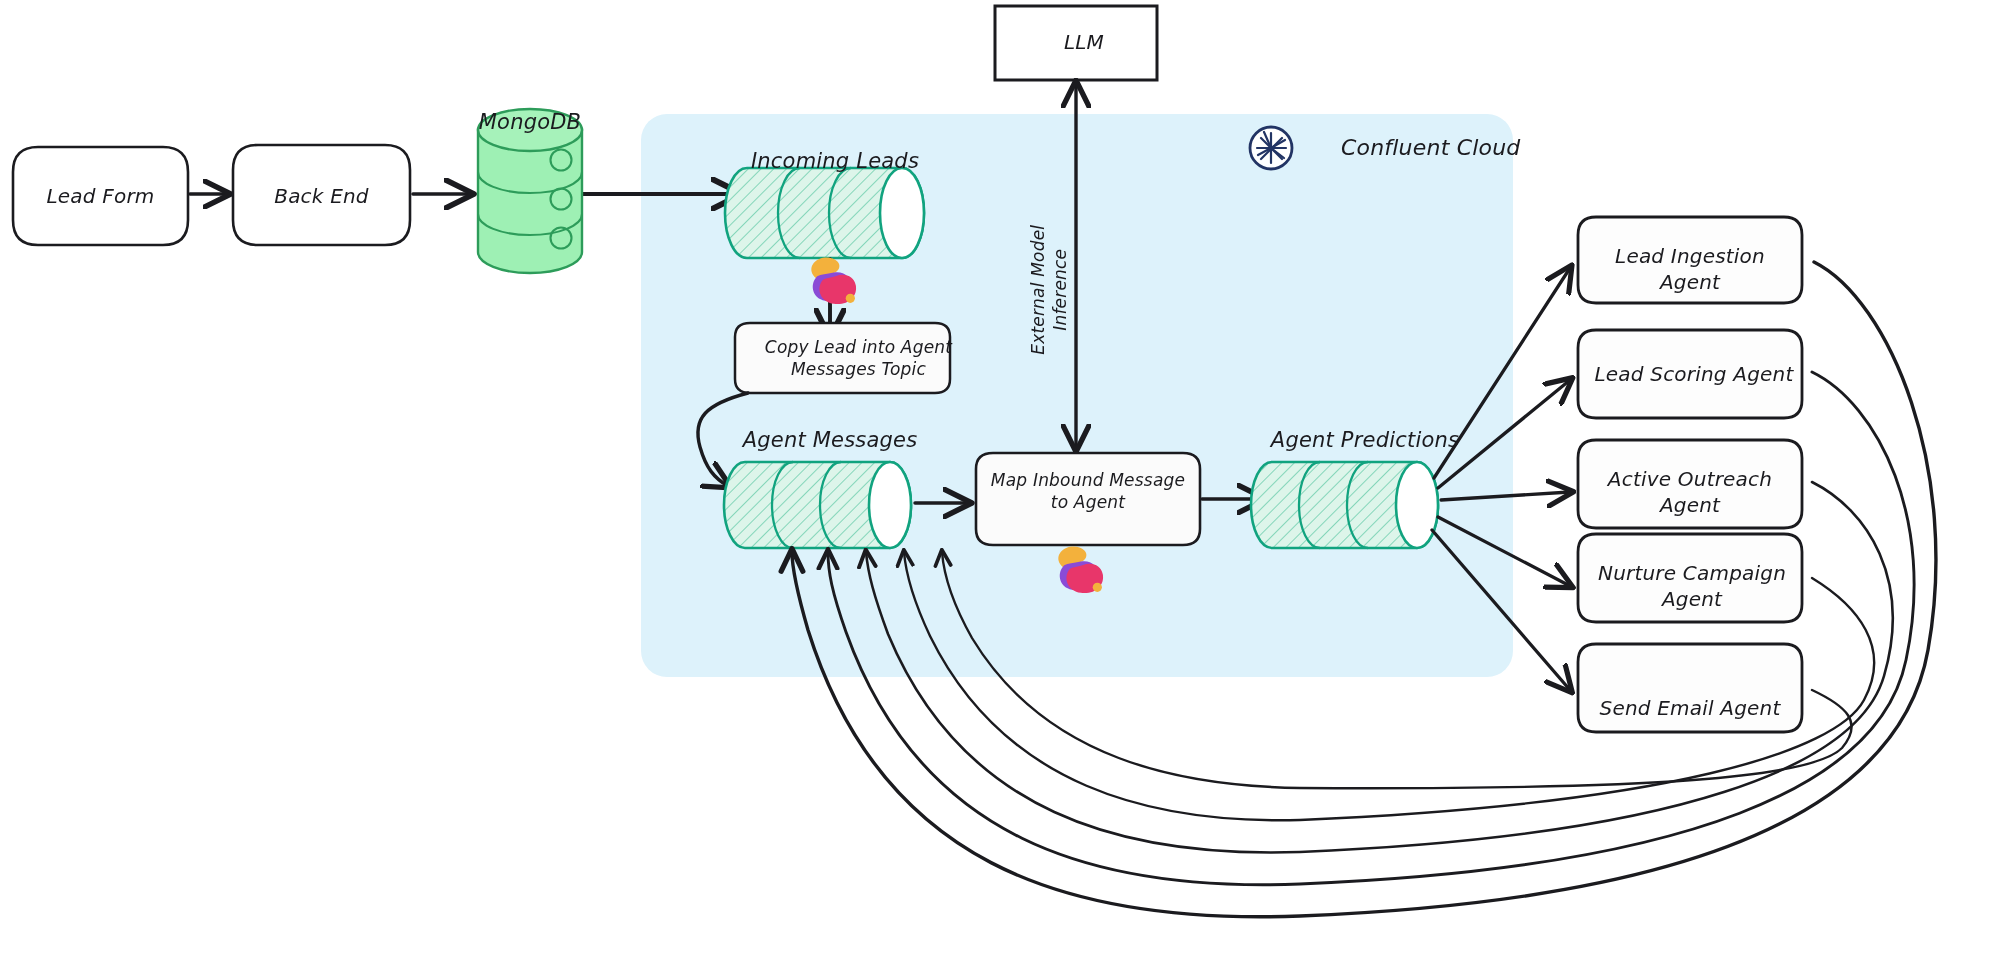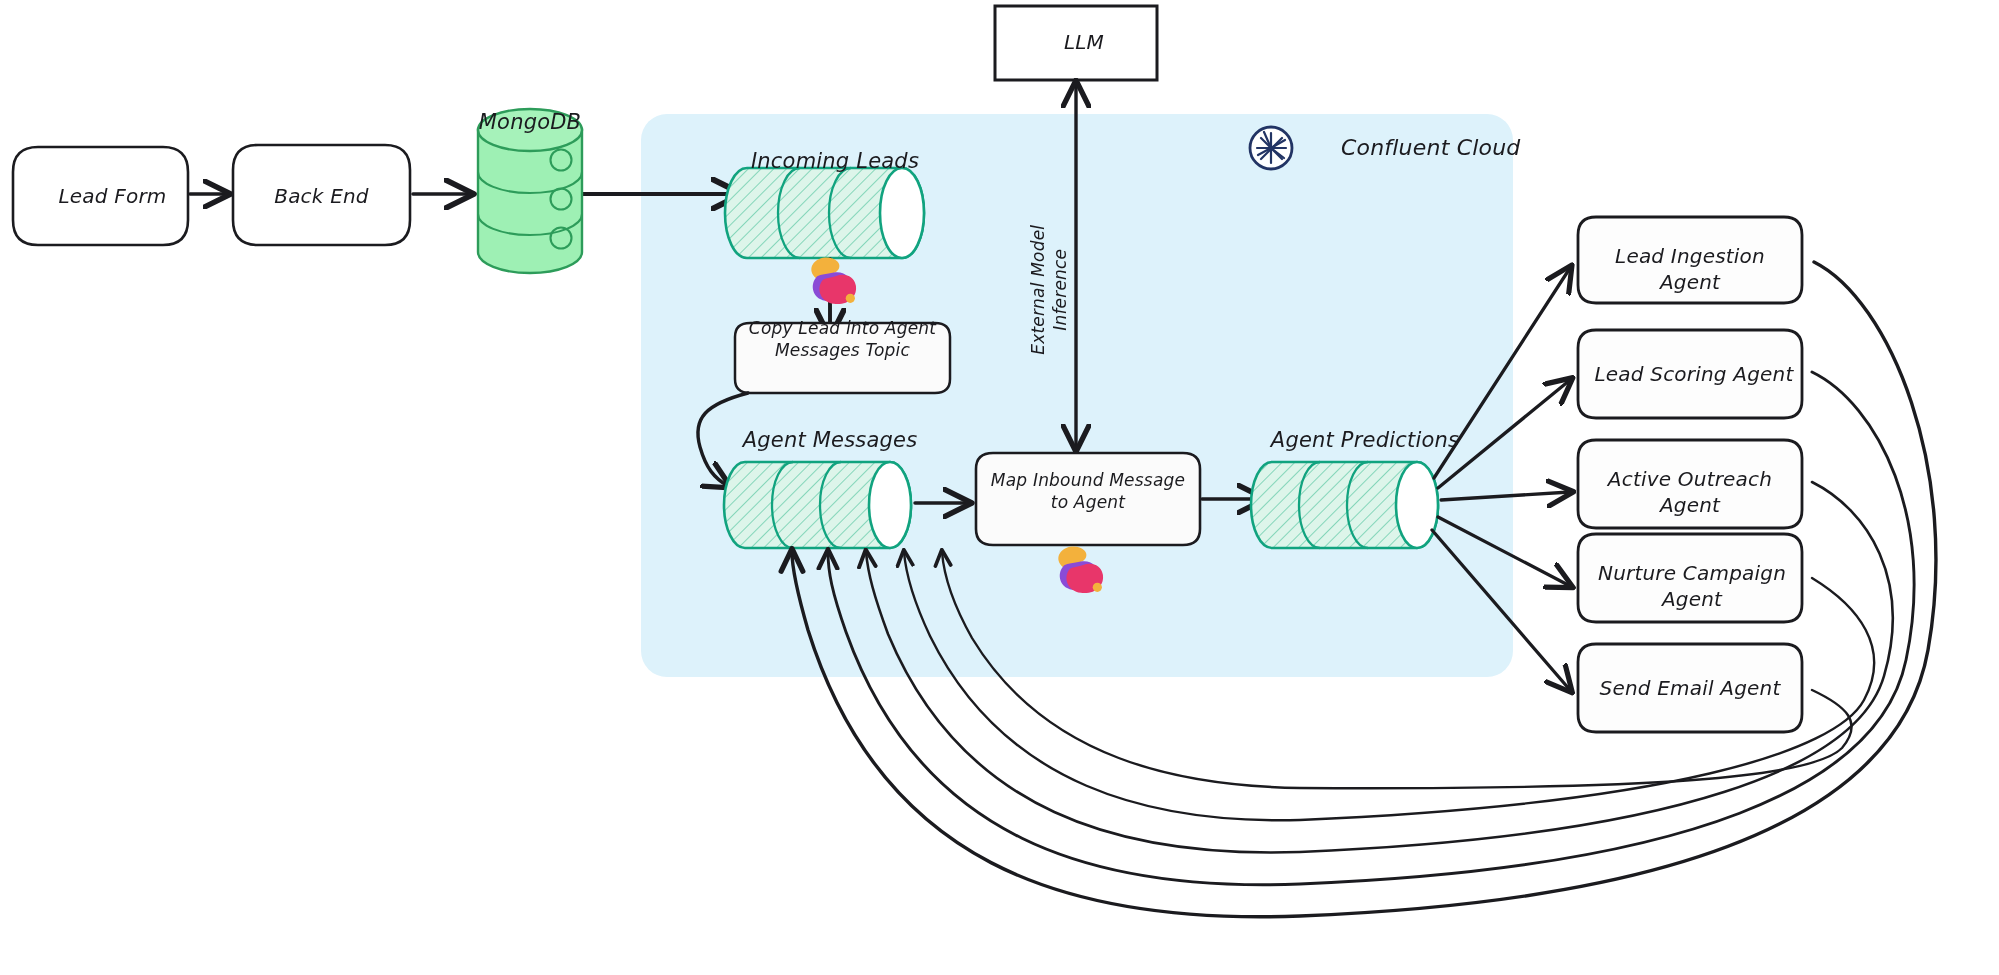--- a/index.html
+++ b/index.html
@@ -191,29 +191,29 @@
       <path d="M18,28 C6,26 0,16 6,8 C12,0 26,0 32,6 C36,10 34,16 29,18
                C24,20 20,24 18,28 Z" fill="#f3b13c"></path>
       <path d="M10,22 C2,30 4,44 16,48 C28,52 44,46 46,34 C48,22 38,16 28,18
                C20,20 14,20 10,22 Z" fill="#8a4bd6"></path>
       <path d="M16,26 C8,36 14,50 28,52 C44,54 54,44 52,32 C50,22 40,18 30,22
                C24,24 19,24 16,26 Z" fill="#e8366a"></path>
       <circle cx="46" cy="46" r="5" fill="#f3b13c"></circle>
     </g>
   </svg>
 
-  <div class="lbl boxtext" style="left:13px;top:184px;width:175px;padding-left:12px;">Lead Form</div>
+  <div class="lbl boxtext" style="left:13px;top:184px;width:175px;">Lead Form</div>
 
   <div class="lbl boxtext" style="left:233px;top:184px;width:177px;">Back End</div>
 
   <div class="lbl dblbl" style="left:440px;top:90px;width:180px;margin-top:19px;">MongoDB</div>
 
   <div class="lbl topiclbl" style="left:725px;top:148px;width:220px;">Incoming Leads</div>
 
-  <div class="lbl boxtext-sm" style="left:735px;top:318px;width:215px;">Copy Lead into Agent
+  <div class="lbl boxtext-sm" style="left:735px;top:337px;width:215px;padding-left:16px;">Copy Lead into Agent
 Messages Topic</div>
 
   <div class="lbl topiclbl" style="left:720px;top:427px;width:220px;">Agent Messages</div>
 
   <div class="lbl boxtext-sm" style="left:976px;top:470px;width:224px;">Map Inbound Message
 to Agent</div>
 
   <div class="lbl topiclbl" style="left:1250px;top:427px;width:230px;">Agent Predictions</div>
 
   <div class="lbl boxtext" style="left:995px;top:30px;width:178px;">LLM</div>
@@ -227,15 +227,15 @@
 Agent</div>
 
   <div class="lbl boxtext" style="left:1578px;top:362px;width:232px;">Lead Scoring Agent</div>
 
   <div class="lbl boxtext" style="left:1578px;top:467px;width:224px;">Active Outreach
 Agent</div>
 
   <div class="lbl boxtext" style="left:1578px;top:561px;width:228px;">Nurture Campaign
 Agent</div>
 
-  <div class="lbl boxtext" style="left:1578px;top:676px;width:224px;">Send Email Agent</div>
+  <div class="lbl boxtext" style="left:1578px;top:696px;width:224px;">Send Email Agent</div>
 
 </div>
 
 </body></html>

